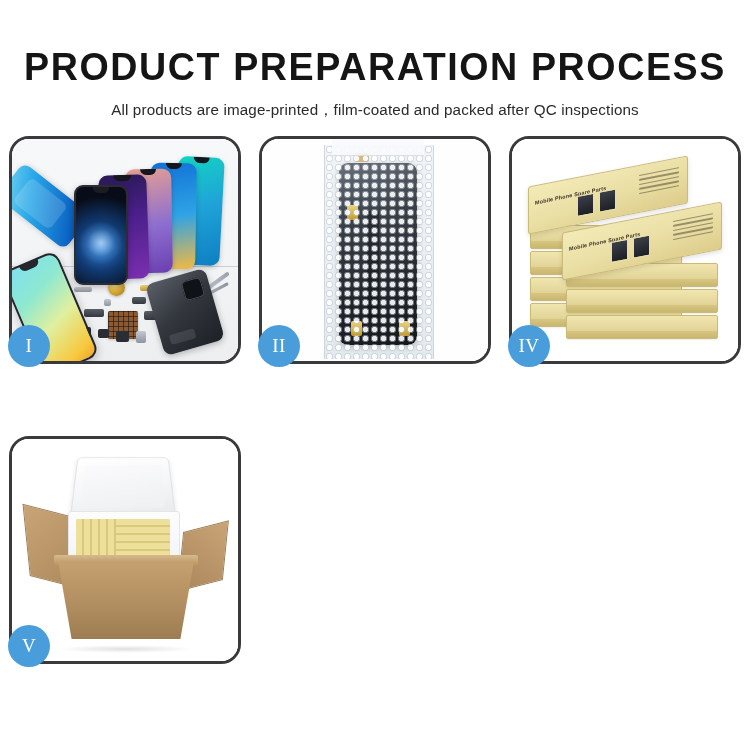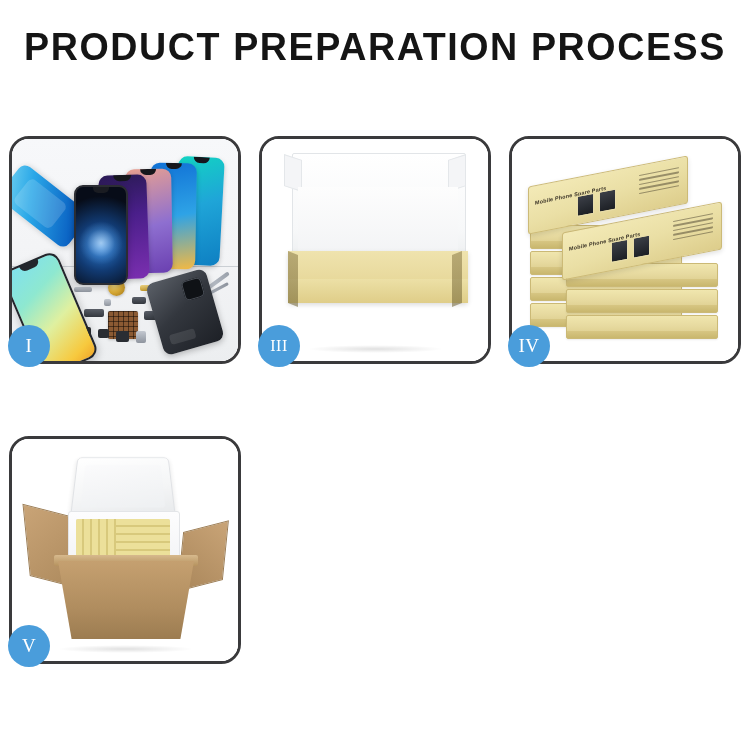--- a/index.html
+++ b/index.html
@@ -13,21 +13,21 @@
     height: 750px;
     overflow: hidden;
     font-family: "Liberation Sans", sans-serif;
     color: #111111;
     position: relative;
   }
 
   
   .header {
     width: 750px;
-    padding-top: 28px;
+    padding-top: 48px;
     text-align: center;
   }
   .title {
     font-family: "Liberation Sans", sans-serif;
     font-size: 38px;
     font-weight: 700;
     letter-spacing: 1.6px;
     color: #151515;
     line-height: 1.05;
     white-space: nowrap;
@@ -434,20 +434,21 @@
     position:absolute; left: 50%; bottom: 8px; transform: translateX(-50%);
     width: 60%; height: 8px; border-radius: 50%;
     background: radial-gradient(ellipse, rgba(0,0,0,.12) 0%, rgba(0,0,0,0) 70%);
   }
 </style>
 </head>
 <body>
 
 <div class="header">
   <div class="title">PRODUCT PREPARATION PROCESS</div>
+  <div class="subtitle">All products are image-printed，film-coated and packed after QC inspections</div>
 </div>
 
 <div class="grid">
 
   <div class="panel">
     <div class="panel-inner">
       <div class="p1-bg"></div>
       <div class="p1-shelf"></div>
 
       <div class="phone ph-a"></div>
@@ -473,37 +474,37 @@
       <div class="part" style="left:86px;top:190px;width:11px;height:9px;"></div>
       <div class="part" style="left:104px;top:192px;width:13px;height:11px;"></div>
       <div class="part silver" style="left:124px;top:192px;width:10px;height:12px;"></div>
       <div class="part" style="left:62px;top:202px;width:8px;height:12px;"></div>
       <div class="part silver" style="left:92px;top:160px;width:7px;height:7px;"></div>
       <div class="part silver" style="left:176px;top:200px;width:9px;height:4px;"></div>
     </div>
     <div class="badge">I</div>
   </div>
 
-
   <div class="panel">
     <div class="panel-inner">
-      <div class="p3-bg"></div>
-      <div class="box3-lid"></div>
-      <div class="box3-lidflapL"></div>
-      <div class="box3-lidflapR"></div>
-      <div class="box3-foam"></div>
-      <div class="box3-wrap"></div>
-      <div class="box3-base"></div>
-      <div class="box3-basefront"></div>
-      <div class="box3-cornerL"></div>
-      <div class="box3-cornerR"></div>
-      <div class="shadow-soft"></div>
+      <div class="p2-bg"></div>
+      <div class="bubblebag">
+        <div class="screenpart" style="left:14px;top:18px;"></div>
+        <div class="flexcable" style="left:42px;top:66px;"></div>
+        <div class="goldtab" style="left:22px;top:60px;"></div>
+        <div class="goldtab" style="left:26px;top:176px;"></div>
+        <div class="goldtab" style="left:74px;top:176px;"></div>
+        <div class="tapepiece" style="left:30px;top:8px;"></div>
+        <div class="bubbles"></div>
+      </div>
+      <div class="bagtop"></div>
     </div>
-    <div class="badge wide">III</div>
+    <div class="badge">II</div>
   </div>
+
 
   <div class="panel">
     <div class="panel-inner">
       <div class="p4-bg"></div>
       <div class="stackwrap">
 
         <div class="sbox" style="left:6px;  top:70px;">
             <span class="edge"></span>
           </div>
         <div class="sbox" style="left:6px;  top:96px;">

